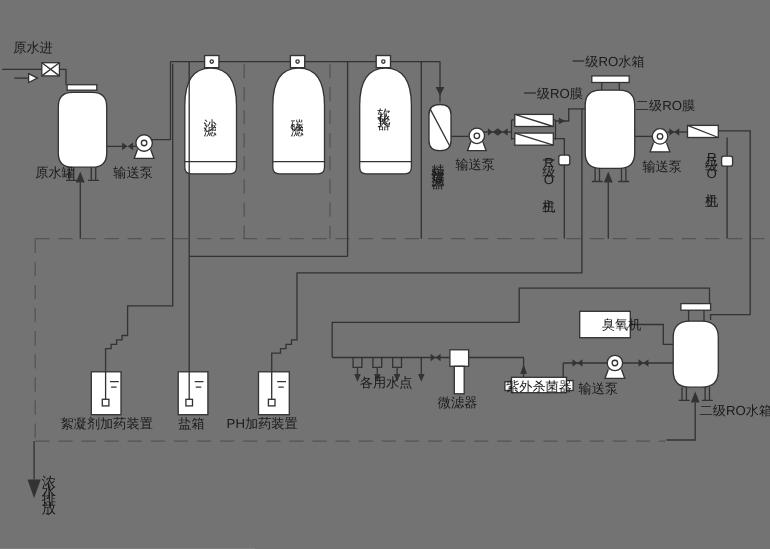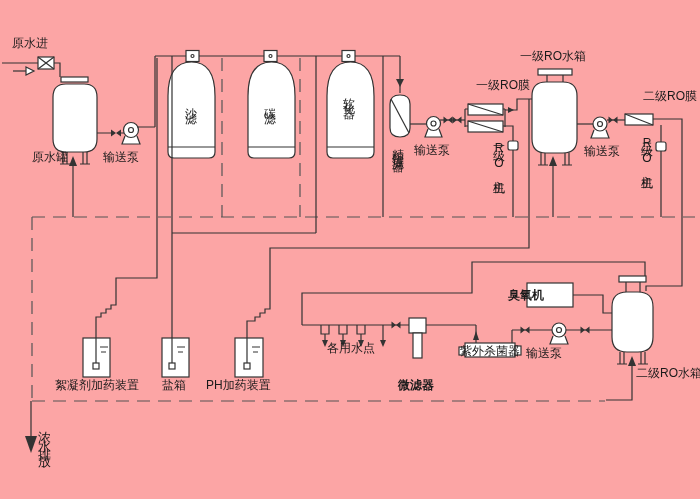--- a/index.html
+++ b/index.html
@@ -1,16 +1,16 @@
 <!DOCTYPE html>
 <html><head>
 <meta charset="utf-8">
 <style>
   html,body{margin:0;padding:0;background:#fff;}
-  #stage{position:relative;width:700px;height:499px;background:#fca5a5;overflow:hidden;
+  #stage{position:relative;width:700px;height:499px;background:#737373;overflow:hidden;
          font-family:"Liberation Sans","DejaVu Sans",sans-serif;color:#1a1a1a;}
   #art{position:absolute;left:0;top:0;}
   .lbl{position:absolute;font-size:12px;line-height:1;white-space:nowrap;color:#1a1a1a;}
   .v{writing-mode:vertical-rl;text-orientation:upright;}
 </style>
 </head>
 <body>
 
 <div id="stage">
 
@@ -218,26 +218,26 @@
   <div class="lbl" style="left:103px;top:151px;">输送泵</div>
   <div class="lbl v" style="left:185px;top:98px;letter-spacing:5px;">沙滤</div>
   <div class="lbl v" style="left:264px;top:98px;letter-spacing:5px;">碳滤</div>
   <div class="lbl v" style="left:343px;top:88px;letter-spacing:5px;">软化器</div>
   <div class="lbl v" style="left:392px;top:139px;letter-spacing:3px;">精密过滤器</div>
   <div class="lbl" style="left:414px;top:144px;">输送泵</div>
   <div class="lbl" style="left:476px;top:79px;text-align:center;">一级RO膜</div>
   <div class="lbl v" style="left:493px;top:139px;letter-spacing:1px;">一级RO主机</div>
   <div class="lbl" style="left:520px;top:50px;text-align:right;">一级RO水箱</div>
   <div class="lbl" style="left:584px;top:145px;">输送泵</div>
-  <div class="lbl" style="left:643px;top:90px;">二级RO膜</div>
+  <div class="lbl" style="left:578px;top:90px;">二级RO膜</div>
   <div class="lbl v" style="left:641px;top:134px;letter-spacing:1px;">二级RO主机</div>
   <div class="lbl" style="left:55px;top:379px;">絮凝剂加药装置</div>
   <div class="lbl" style="left:162px;top:379px;">盐箱</div>
   <div class="lbl" style="left:206px;top:379px;">PH加药装置</div>
   <div class="lbl" style="left:311px;top:342px;margin-left:16px;">各用水点</div>
-  <div class="lbl" style="left:398px;top:379px;font-weight:bold;">微滤器</div>
+  <div class="lbl" style="left:398px;top:360px;">微滤器</div>
   <div class="lbl" style="left:460px;top:345px;">紫外杀菌器</div>
   <div class="lbl" style="left:526px;top:347px;">输送泵</div>
-  <div class="lbl" style="left:508px;top:289px;font-weight:bold;">臭氧机</div>
+  <div class="lbl" style="left:547px;top:289px;">臭氧机</div>
   <div class="lbl" style="left:636px;top:367px;">二级RO水箱</div>
   <div class="lbl v" style="left:38px;top:421px;font-size:13px;letter-spacing:8px;">浓水排放</div>
 
 </div>
 
 </body></html>

